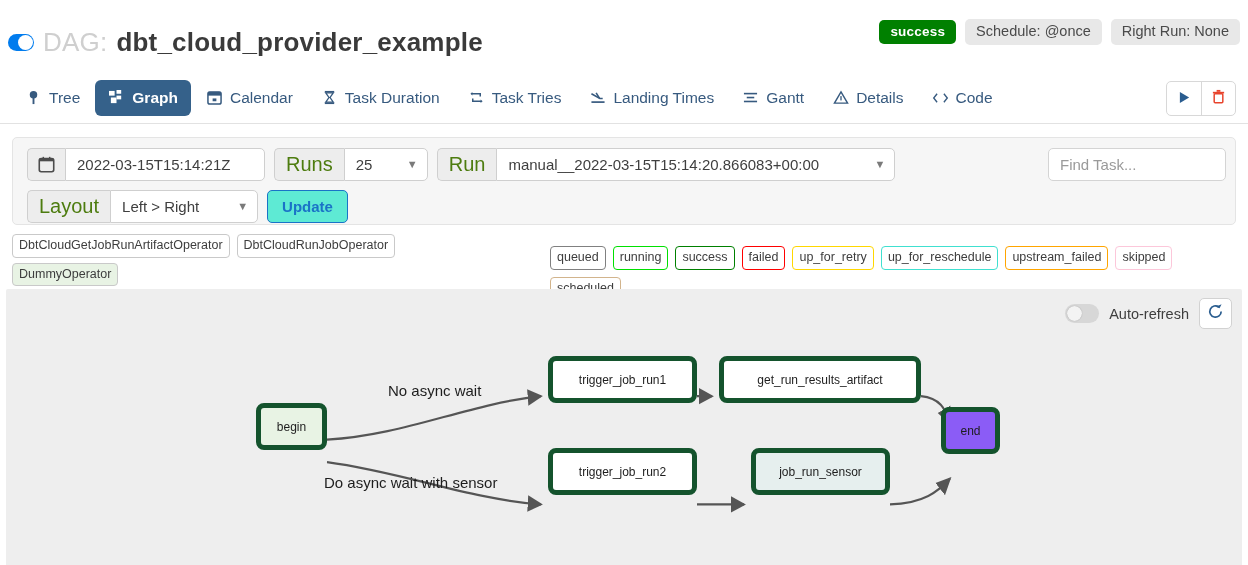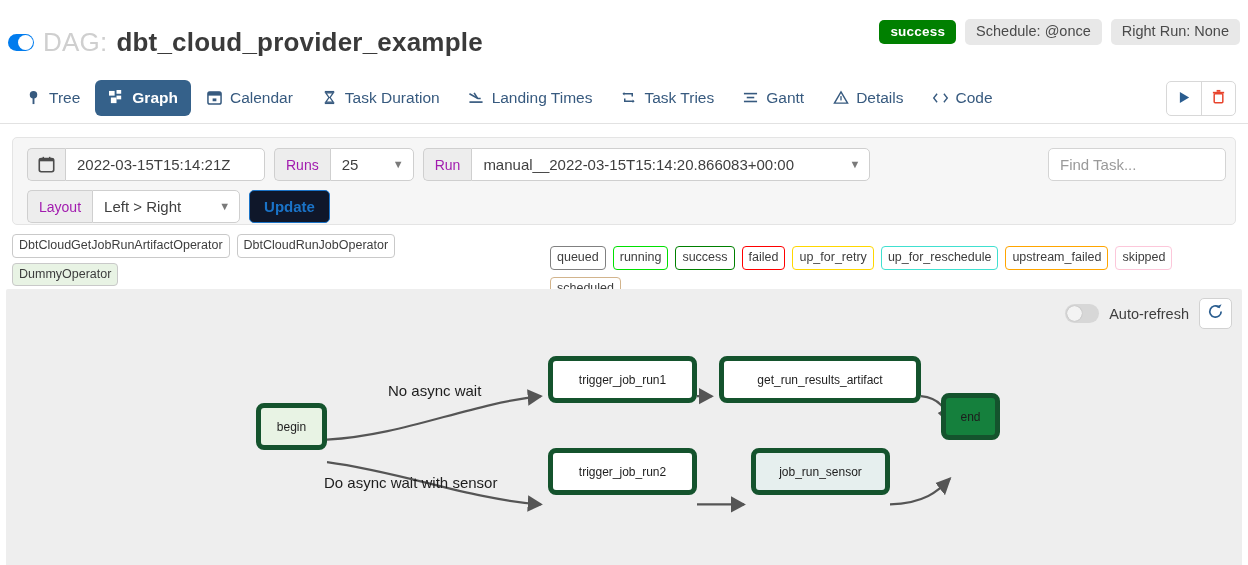--- a/index.html
+++ b/index.html
@@ -78,40 +78,40 @@
     background: #f6f6f6;
     padding: 10px 9px 11px 14px;
     position: relative;
     height: 88px;
   }
   .ctrl-row { display: flex; align-items: center; gap: 0; }
   .ctrl-row + .ctrl-row { margin-top: 9px; }
 
   .igroup { display: flex; align-items: stretch; }
   .addon {
-    background: #ededed; border: 1px solid #cfcfcf; color: #a21caf;
-    font-size: 14px; display: flex; align-items: center; padding: 0 11px;
+    background: #ededed; border: 1px solid #cfcfcf; color: #4d7c0f;
+    font-size: 20px; display: flex; align-items: center; padding: 0 11px;
     white-space: nowrap;
   }
   .addon.l { border-radius: 5px 0 0 5px; border-right: none; }
   .addon.icon-addon { padding: 0 10px; }
   .fld {
     background: #ffffff; border: 1px solid #cfcfcf; color: #3f3f3f;
     font-size: 15px; display: flex; align-items: center; padding: 0 11px;
     height: 33px; font-family: "Liberation Sans", sans-serif;
   }
   .fld.r { border-radius: 0 5px 5px 0; }
   .sel {
     background: #ffffff; border: 1px solid #cfcfcf; color: #3f3f3f;
     font-size: 15px; display: flex; align-items: center; justify-content: space-between;
     height: 33px; padding: 0 9px 0 11px; gap: 14px; border-radius: 0 5px 5px 0;
   }
   .caret { color: #7a7a7a; font-size: 11px; line-height: 1; }
   .btn-update {
-    background: #0f172a; border: 1px solid #1a73c7; color: #1a73c7;
+    background: #5eead4; border: 1px solid #1a73c7; color: #1a73c7;
     font-size: 15px; font-weight: 700; border-radius: 5px;
     height: 33px; display: flex; align-items: center; padding: 0 14px;
     margin-left: 9px; cursor: pointer;
   }
   .find-task {
     position: absolute; right: 9px; top: 10px;
     width: 178px; height: 33px;
     border: 1px solid #d4d4d4; border-radius: 5px; background: #fff;
     display: flex; align-items: center; padding: 0 11px;
     color: #9a9a9a; font-size: 15px;
@@ -237,39 +237,39 @@
           <rect x="3" y="1" width="10" height="1.8" fill="#375a7f"></rect>
           <rect x="3" y="13.2" width="10" height="1.8" fill="#375a7f"></rect>
           <path d="M4 3 L12 3 L8.6 8 L12 13 L4 13 L7.4 8 Z" fill="none" stroke="#375a7f" stroke-width="1.4"></path>
         </svg>
       </span>
       <span>Task Duration</span>
     </div>
 
     <div class="tab">
       <span class="ic">
+        <svg width="15" height="15" viewBox="0 0 16 16">
+          <path d="M3 4 H12 V7" fill="none" stroke="#375a7f" stroke-width="1.6"></path>
+          <path d="M13 12 H4 V9" fill="none" stroke="#375a7f" stroke-width="1.6"></path>
+          <path d="M1.5 4 L3.6 2.2 L3.6 5.8 Z" fill="#375a7f"></path>
+          <path d="M14.5 12 L12.4 10.2 L12.4 13.8 Z" fill="#375a7f"></path>
+        </svg>
+      </span>
+      <span>Task Tries</span>
+    </div>
+
+    <div class="tab">
+      <span class="ic">
         <svg width="16" height="15" viewBox="0 0 16 16">
           <path d="M1 4 L10 9 L13 9" fill="none" stroke="#375a7f" stroke-width="1.7"></path>
           <path d="M6 3 L9.5 8.6" fill="none" stroke="#375a7f" stroke-width="1.7"></path>
           <rect x="1" y="12" width="14" height="1.8" fill="#375a7f"></rect>
         </svg>
       </span>
       <span>Landing Times</span>
-    </div>
-
-    <div class="tab">
-      <span class="ic">
-        <svg width="15" height="15" viewBox="0 0 16 16">
-          <path d="M3 4 H12 V7" fill="none" stroke="#375a7f" stroke-width="1.6"></path>
-          <path d="M13 12 H4 V9" fill="none" stroke="#375a7f" stroke-width="1.6"></path>
-          <path d="M1.5 4 L3.6 2.2 L3.6 5.8 Z" fill="#375a7f"></path>
-          <path d="M14.5 12 L12.4 10.2 L12.4 13.8 Z" fill="#375a7f"></path>
-        </svg>
-      </span>
-      <span>Task Tries</span>
     </div>
 
     <div class="tab">
       <span class="ic">
         <svg width="15" height="15" viewBox="0 0 16 16">
           <rect x="1" y="3" width="14" height="1.7" fill="#375a7f"></rect>
           <rect x="4" y="7.2" width="8" height="1.7" fill="#375a7f"></rect>
           <rect x="1" y="11.4" width="14" height="1.7" fill="#375a7f"></rect>
         </svg>
       </span>
@@ -431,19 +431,19 @@
   </div>
   <div class="node" style="left:713px; top:67px;  width:202px; height:47px; background:#ffffff;">
     <span>get_run_results_artifact</span>
   </div>
   <div class="node" style="left:542px; top:159px; width:149px; height:47px; background:#ffffff;">
     <span>trigger_job_run2</span>
   </div>
   <div class="node" style="left:745px; top:159px; width:139px; height:47px; background:#e6efee;">
     <span>job_run_sensor</span>
   </div>
-  <div class="node" style="left:935px; top:104px; width:59px;  height:47px; background:#15803d;">
+  <div class="node" style="left:935px; top:118px; width:59px;  height:47px; background:#8b5cf6;">
     <span>end</span>
   </div>
 
   <div class="edge-label" style="left:382px; top:93px;">No async wait</div>
   <div class="edge-label" style="left:318px; top:185px;">Do async wait with sensor</div>
 </div>
 
 </body></html>

